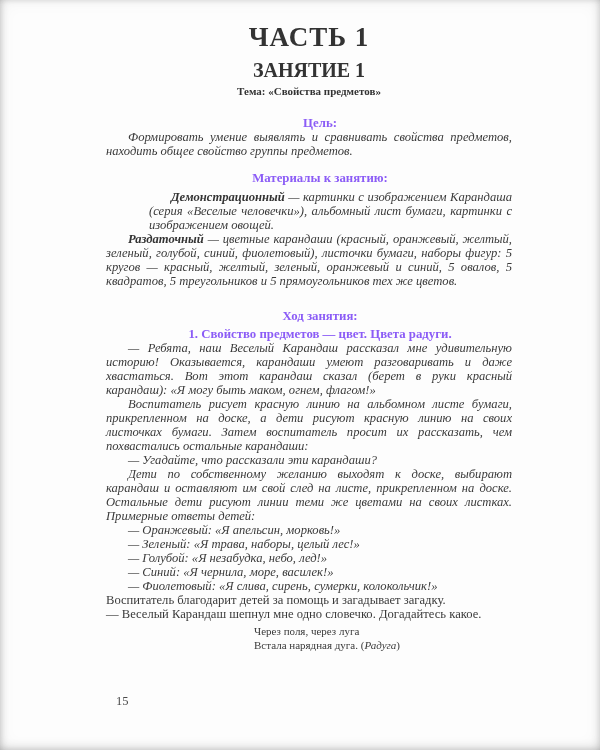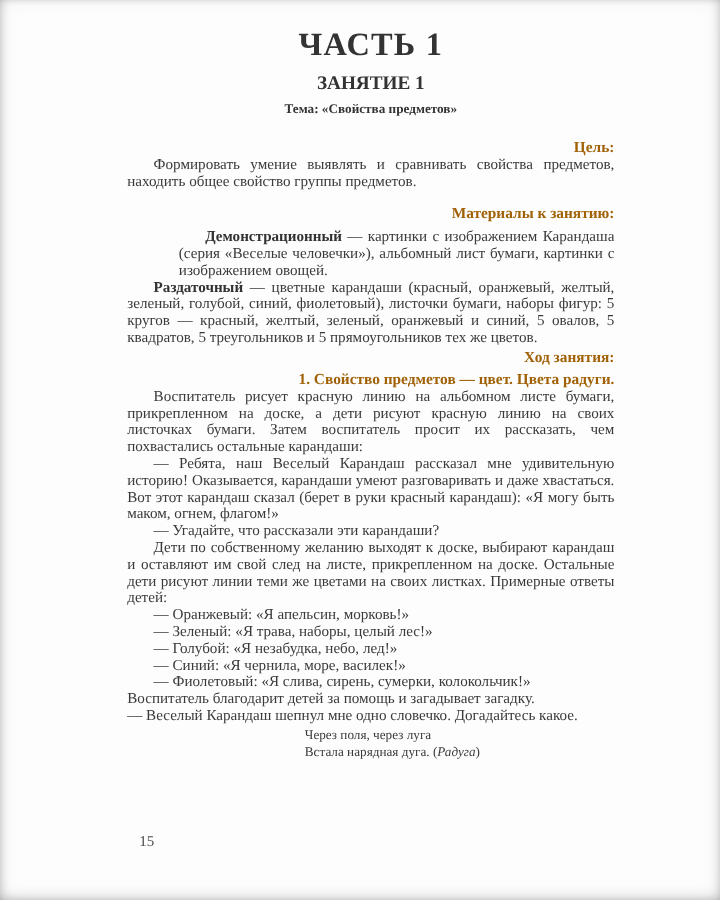--- a/index.html
+++ b/index.html
@@ -13,29 +13,29 @@
     box-shadow:
       inset 0 0 18px rgba(0,0,0,0.05),
       inset 5px 0 10px -5px rgba(0,0,0,0.20),
       inset -5px 0 10px -5px rgba(0,0,0,0.16),
       inset 0 -6px 12px -6px rgba(0,0,0,0.20),
       inset 0 4px 8px -5px rgba(0,0,0,0.10);
   }
   .content { position:absolute; left:106px; top:0; width:406px; }
   .c { text-align:center; }
   .part-title   { margin:23px 0 0 0; font-size:27px; line-height:28px; font-weight:bold; letter-spacing:1px; color:#333; }
-  .lesson-title { margin:11px 0 0 0; font-size:16px; line-height:16px; font-weight:bold; color:#333; }
+  .lesson-title { margin:11px 0 0 0; font-size:20px; line-height:16px; font-weight:bold; color:#333; }
   .topic-title  { margin:5px 0 0 0;  font-size:11px; line-height:17px; font-weight:bold; color:#333; }
-  .h    { margin:0; font-weight:bold; font-size:12.8px; line-height:14px; text-indent:22px; color:#a16207; text-align:right; }
+  .h    { margin:0; font-weight:bold; font-size:12.8px; line-height:14px; text-indent:22px; color:#8b5cf6; text-align:center; }
   .goal-h   { margin-top:16px; }
   .mat-h    { margin-top:13px; }
-  .course-h { margin-top:3px; }
+  .course-h { margin-top:21px; }
   .step-h   { margin-top:4px; }
   .para { margin:0; font-size:12.6px; line-height:14px; text-align:justify; hyphens:auto; }
-  .indent { text-indent:22px; }
+  .indent { text-indent:22px;font-style:italic; }
   .flush  { text-indent:0; }
   .demo-para { margin-top:5px;margin-left:43px; }
   .para b { color:#333; }
   .poem { margin:3px 0 0 148px; font-size:11px; line-height:14px; text-align:left; }
   .poem-line { margin:0; }
   .ans { font-style:italic; }
   .page-num { position:absolute; left:116px; top:694px; font-size:12.5px; color:#4a4a4a; }
 </style>
 </head>
 <body>
@@ -50,22 +50,22 @@
     <p class="h goal-h">Цель:</p>
     <p class="para indent">Формировать умение выявлять и сравнивать свойства предметов, находить общее свойство группы предметов.</p>
 
     <p class="h mat-h">Материалы к занятию:</p>
     <p class="para indent demo-para"><b>Демонстрационный</b><span> — картинки с изображением Карандаша (серия «Веселые человечки»), альбомный лист бумаги, картинки с изображением овощей.</span></p>
     <p class="para indent"><b>Раздаточный</b><span> — цветные карандаши (красный, оранжевый, желтый, зеленый, голубой, синий, фиолетовый), листочки бумаги, наборы фигур: 5 кругов — красный, желтый, зеленый, оранжевый и синий, 5 овалов, 5 квадратов, 5 треугольников и 5 прямоугольников тех же цветов.</span></p>
 
     <p class="h course-h">Ход занятия:</p>
     <p class="h step-h">1. Свойство предметов — цвет. Цвета радуги.</p>
 
+    <p class="para indent">— Ребята, наш Веселый Карандаш рассказал мне удивительную историю! Оказывается, карандаши умеют разговаривать и даже хвастаться. Вот этот карандаш сказал (берет в руки красный карандаш): «Я могу быть маком, огнем, флагом!»</p>
     <p class="para indent">Воспитатель рисует красную линию на альбомном листе бумаги, прикрепленном на доске, а дети рисуют красную линию на своих листочках бумаги. Затем воспитатель просит их рассказать, чем похвастались остальные карандаши:</p>
-    <p class="para indent">— Ребята, наш Веселый Карандаш рассказал мне удивительную историю! Оказывается, карандаши умеют разговаривать и даже хвастаться. Вот этот карандаш сказал (берет в руки красный карандаш): «Я могу быть маком, огнем, флагом!»</p>
     <p class="para indent">— Угадайте, что рассказали эти карандаши?</p>
     <p class="para indent">Дети по собственному желанию выходят к доске, выбирают карандаш и оставляют им свой след на листе, прикрепленном на доске. Остальные дети рисуют линии теми же цветами на своих листках. Примерные ответы детей:</p>
     <p class="para indent">— Оранжевый: «Я апельсин, морковь!»</p>
     <p class="para indent">— Зеленый: «Я трава, наборы, целый лес!»</p>
     <p class="para indent">— Голубой: «Я незабудка, небо, лед!»</p>
     <p class="para indent">— Синий: «Я чернила, море, василек!»</p>
     <p class="para indent">— Фиолетовый: «Я слива, сирень, сумерки, колокольчик!»</p>
     <p class="para flush">Воспитатель благодарит детей за помощь и загадывает загадку.</p>
     <p class="para flush">— Веселый Карандаш шепнул мне одно словечко. Догадайтесь какое.</p>
 

